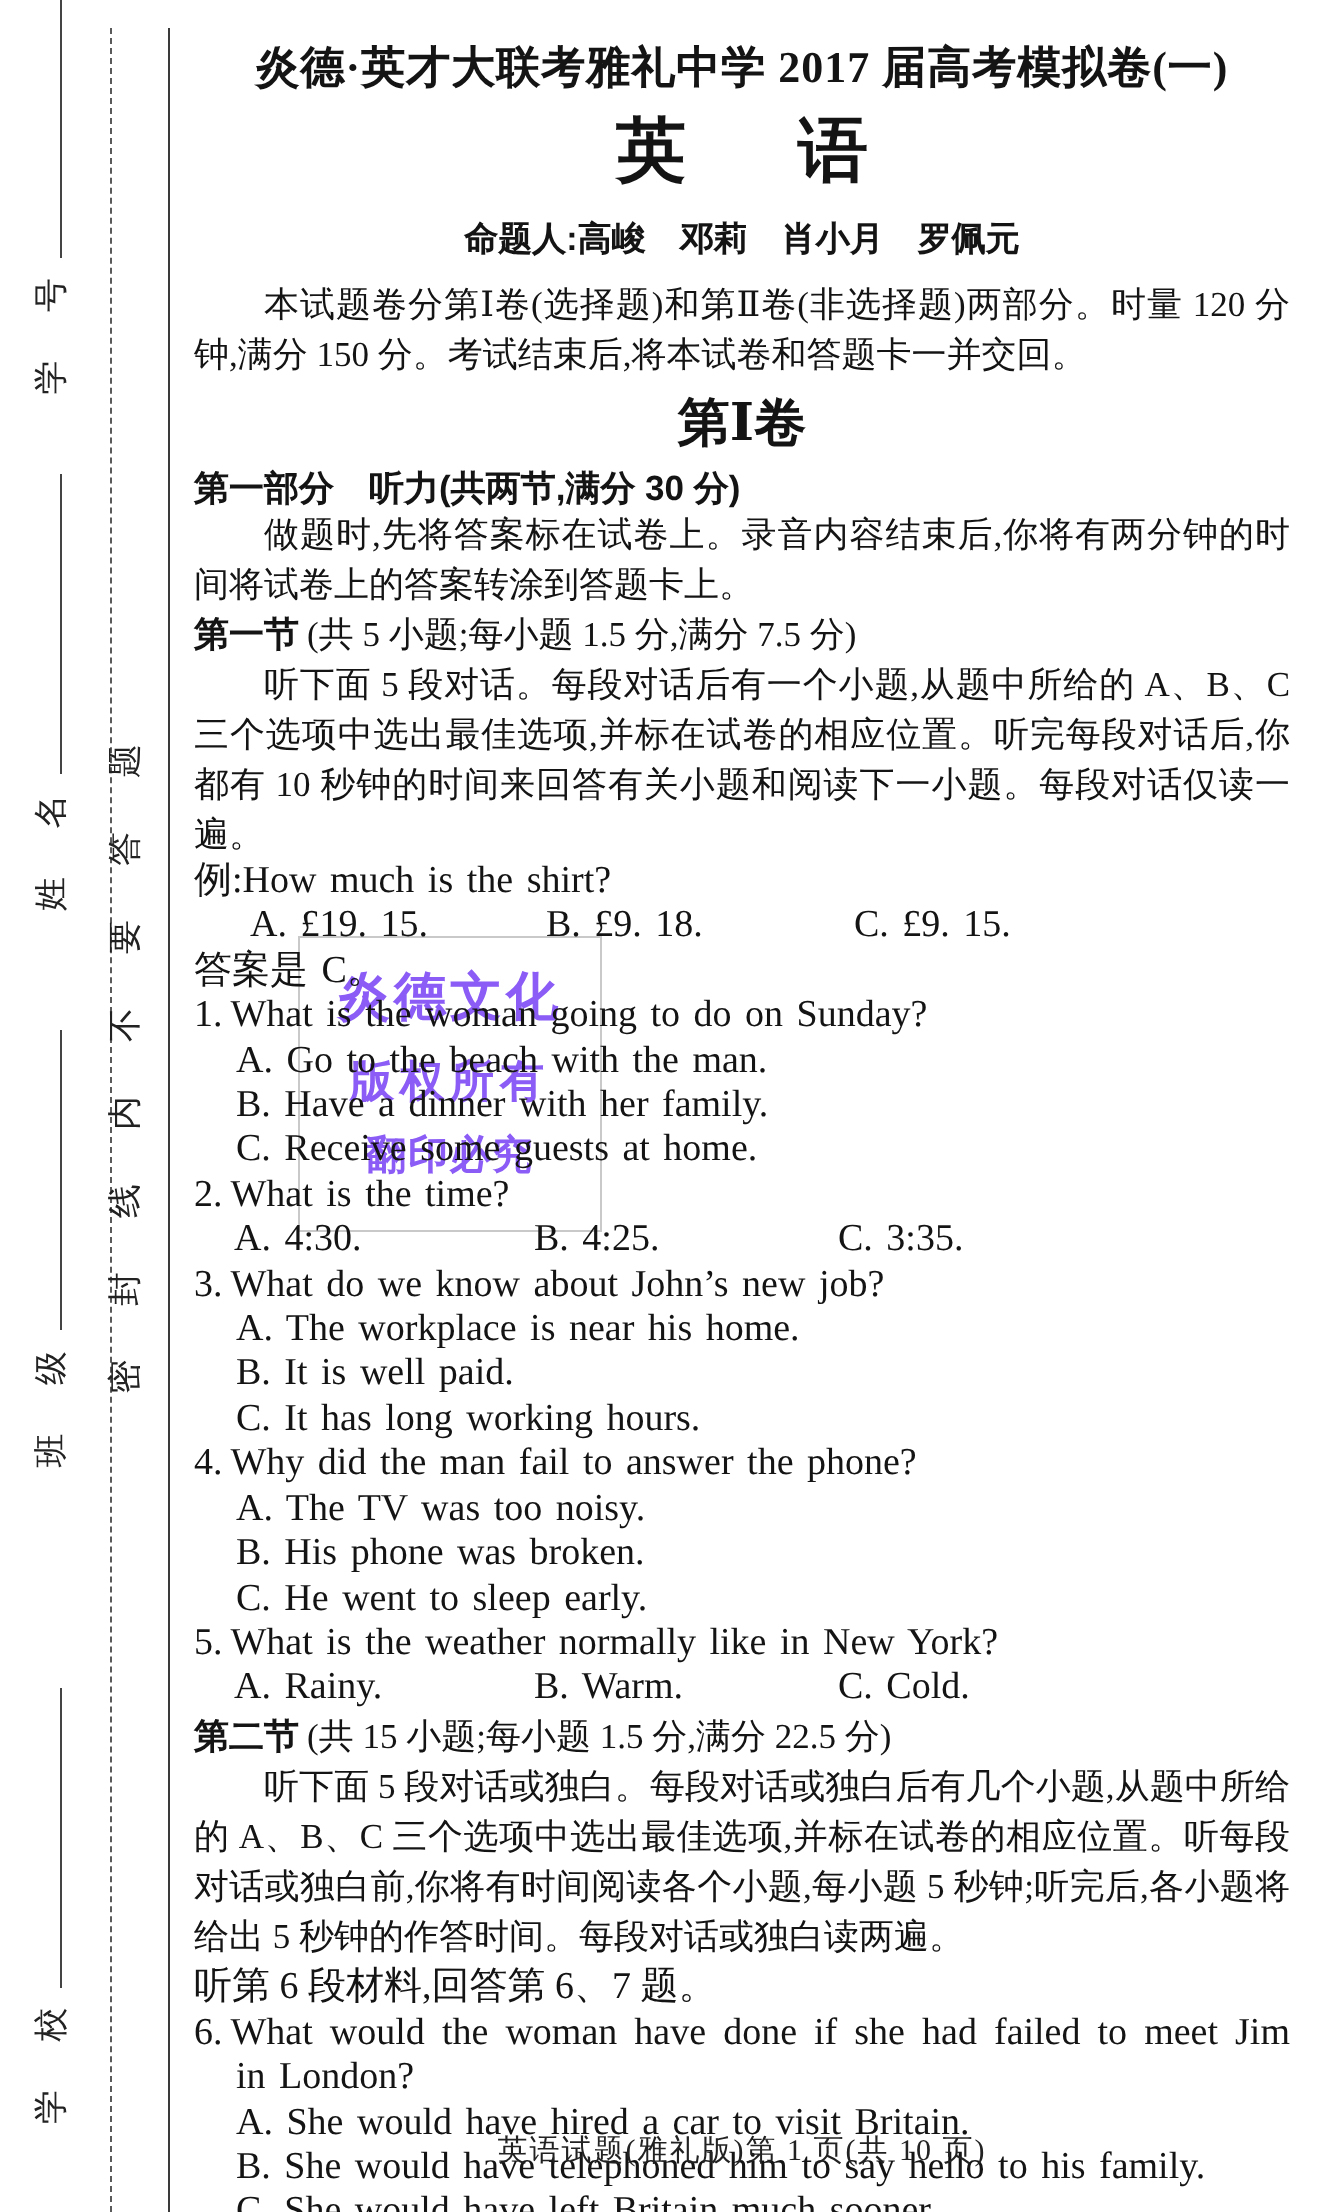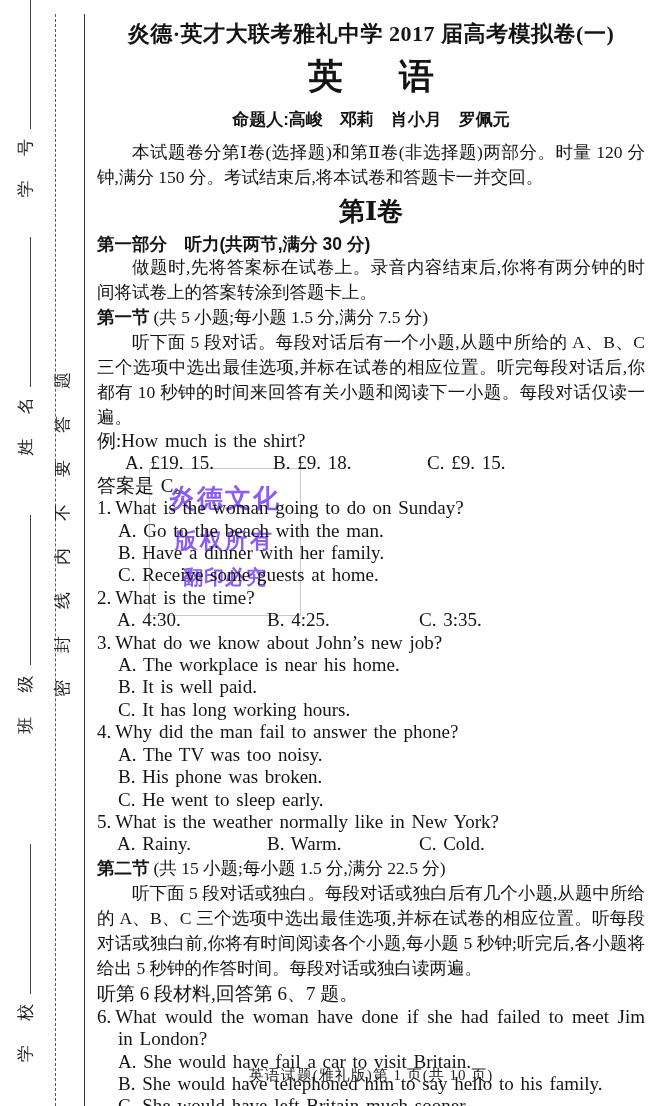--- a/index.html
+++ b/index.html
@@ -157,21 +157,21 @@
     <div class="sec-head">
       <span class="sec-label">第二节</span><span class="sec-meta">(共 15 小题;每小题 1.5 分,满分 22.5 分)</span>
     </div>
 
     <div class="para indent">听下面 5 段对话或独白。每段对话或独白后有几个小题,从题中所给的 A、B、C 三个选项中选出最佳选项,并标在试卷的相应位置。听每段对话或独白前,你将有时间阅读各个小题,每小题 5 秒钟;听完后,各小题将给出 5 秒钟的作答时间。每段对话或独白读两遍。</div>
 
     <div class="leadin">听第 6 段材料,回答第 6、7 题。</div>
 
     <div class="eng q">
       <div class="q-text justify"><span class="q-num">6.</span><span>What would the woman have done if she had failed to meet Jim in London?</span></div>
-      <div class="opt">A. She would have fail a car to visit Britain.</div>
+      <div class="opt">A. She would have hired a car to visit Britain.</div>
       <div class="opt">B. She would have telephoned him to say hello to his family.</div>
       <div class="opt">C. She would have left Britain much sooner.</div>
     </div>
 
   </div>
 
   <div class="footer">英语试题(雅礼版)第 1 页(共 10 页)</div>
 
 </div>
 

